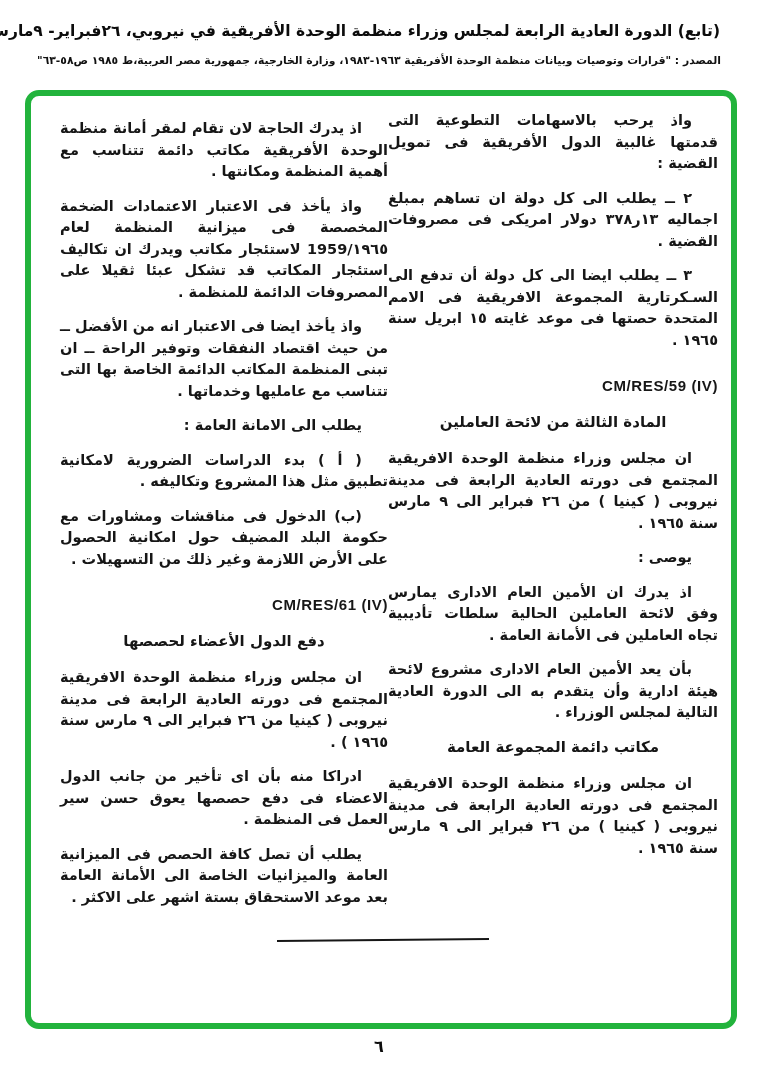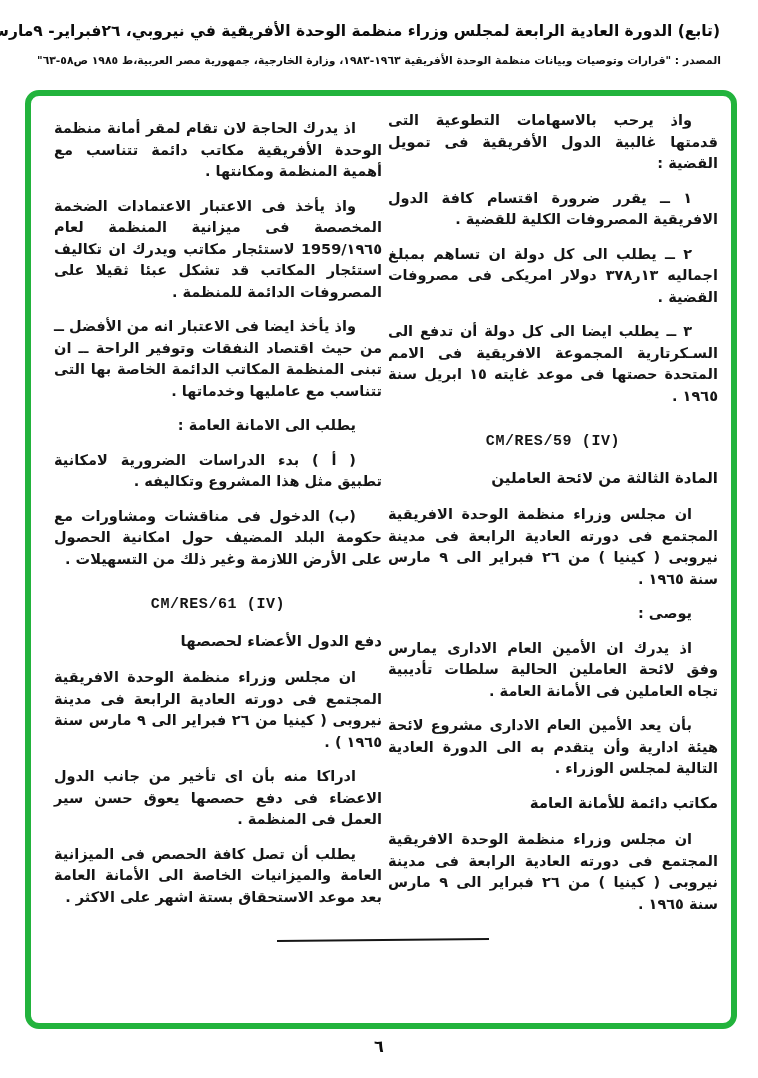--- a/index.html
+++ b/index.html
@@ -21,59 +21,58 @@
   }
   .green-box{
     position:absolute;left:25px;top:90px;width:700px;height:927px;
     border:6px solid #22b33c;border-radius:14px;background:transparent;
   }
   .col{
     position:absolute;direction:rtl;text-align:justify;
     font-weight:bold;font-size:14.5px;line-height:21.5px;color:#161616;
   }
   .col-right{left:388px;top:110px;width:330px;}
-  .col-left{left:54px;top:118px;width:328px;}
+  .col-left{left:60px;top:118px;width:328px;}
   .para{margin:0 0 13px;text-indent:26px;}
   .code{
-    direction:ltr;text-align:center;text-indent:0;
-    font-family:Liberation Mono, monospace;
+    direction:ltr;text-align:right;text-indent:0;
+    font-family:Liberation Sans, sans-serif;
     font-size:15px;letter-spacing:.6px;margin:24px 0 15px;
   }
   .heading{
-    text-align:right;text-indent:0;font-size:15px;margin:0 0 15px;
+    text-align:center;text-indent:0;font-size:15px;margin:0 0 15px;
   }
   .divider{
     position:absolute;left:277px;top:939px;width:212px;height:2px;
     background:#161616;transform:rotate(-0.5deg);
   }
   .page-num{
     position:absolute;top:1037px;left:0;width:758px;text-align:center;
     font-size:16px;font-weight:bold;color:#0c0c0c;
   }
 </style>
 </head>
 <body>
 
 <div class="title">(تابع) الدورة العادية الرابعة لمجلس وزراء منظمة الوحدة الأفريقية في نيروبي، ٢٦فبراير- ٩مارس ١٩٦٥</div>
 <div class="source">المصدر : "قرارات وتوصيات وبيانات منظمة الوحدة الأفريقية ١٩٦٣-١٩٨٣، وزارة الخارجية، جمهورية مصر العربية،ط ١٩٨٥ ص٥٨-٦٣"</div>
 
 <div class="green-box"></div>
 
 <div class="col col-right">
   <p class="para">واذ يرحب بالاسهامات التطوعية التى قدمتها غالبية الدول الأفريقية فى تمويل القضية :</p>
-  <p class="para">١ ــ يقرر ضرورة اقتسام كافة الدول الافريقية المصروفات الكلية للقضية .</p>
   <p class="para">٢ ــ يطلب الى كل دولة ان تساهم بمبلغ اجماليه ١٣ر٣٧٨ دولار امريكى فى مصروفات القضية .</p>
   <p class="para">٣ ــ يطلب ايضا الى كل دولة أن تدفع الى السـكرتارية المجموعة الافريقية فى الامم المتحدة حصتها فى موعد غايته ١٥ ابريل سنة ١٩٦٥ .</p>
   <p class="code">CM/RES/59 (IV)</p>
   <p class="heading">المادة الثالثة من لائحة العاملين</p>
   <p class="para">ان مجلس وزراء منظمة الوحدة الافريقية المجتمع فى دورته العادية الرابعة فى مدينة نيروبى ( كينيا ) من ٢٦ فبراير الى ٩ مارس سنة ١٩٦٥ .</p>
   <p class="para">يوصى :</p>
   <p class="para">اذ يدرك ان الأمين العام الادارى يمارس وفق لائحة العاملين الحالية سلطات تأديبية تجاه العاملين فى الأمانة العامة .</p>
   <p class="para">بأن يعد الأمين العام الادارى مشروع لائحة هيئة ادارية وأن يتقدم به الى الدورة العادية التالية لمجلس الوزراء .</p>
-  <p class="heading">مكاتب دائمة للأمانة العامة</p>
+  <p class="heading">مكاتب دائمة المجموعة العامة</p>
   <p class="para">ان مجلس وزراء منظمة الوحدة الافريقية المجتمع فى دورته العادية الرابعة فى مدينة نيروبى ( كينيا ) من ٢٦ فبراير الى ٩ مارس سنة ١٩٦٥ .</p>
 </div>
 
 <div class="col col-left">
   <p class="para">اذ يدرك الحاجة لان تقام لمقر أمانة منظمة الوحدة الأفريقية مكاتب دائمة تتناسب مع أهمية المنظمة ومكانتها .</p>
   <p class="para">واذ يأخذ فى الاعتبار الاعتمادات الضخمة المخصصة فى ميزانية المنظمة لعام 1959/١٩٦٥ لاستئجار مكاتب ويدرك ان تكاليف استئجار المكاتب قد تشكل عبئا ثقيلا على المصروفات الدائمة للمنظمة .</p>
   <p class="para">واذ يأخذ ايضا فى الاعتبار انه من الأفضل ــ من حيث اقتصاد النفقات وتوفير الراحة ــ ان تبنى المنظمة المكاتب الدائمة الخاصة بها التى تتناسب مع عامليها وخدماتها .</p>
   <p class="para">يطلب الى الامانة العامة :</p>
   <p class="para">( أ ) بدء الدراسات الضرورية لامكانية تطبيق مثل هذا المشروع وتكاليفه .</p>
   <p class="para">(ب) الدخول فى مناقشات ومشاورات مع حكومة البلد المضيف حول امكانية الحصول على الأرض اللازمة وغير ذلك من التسهيلات .</p>

